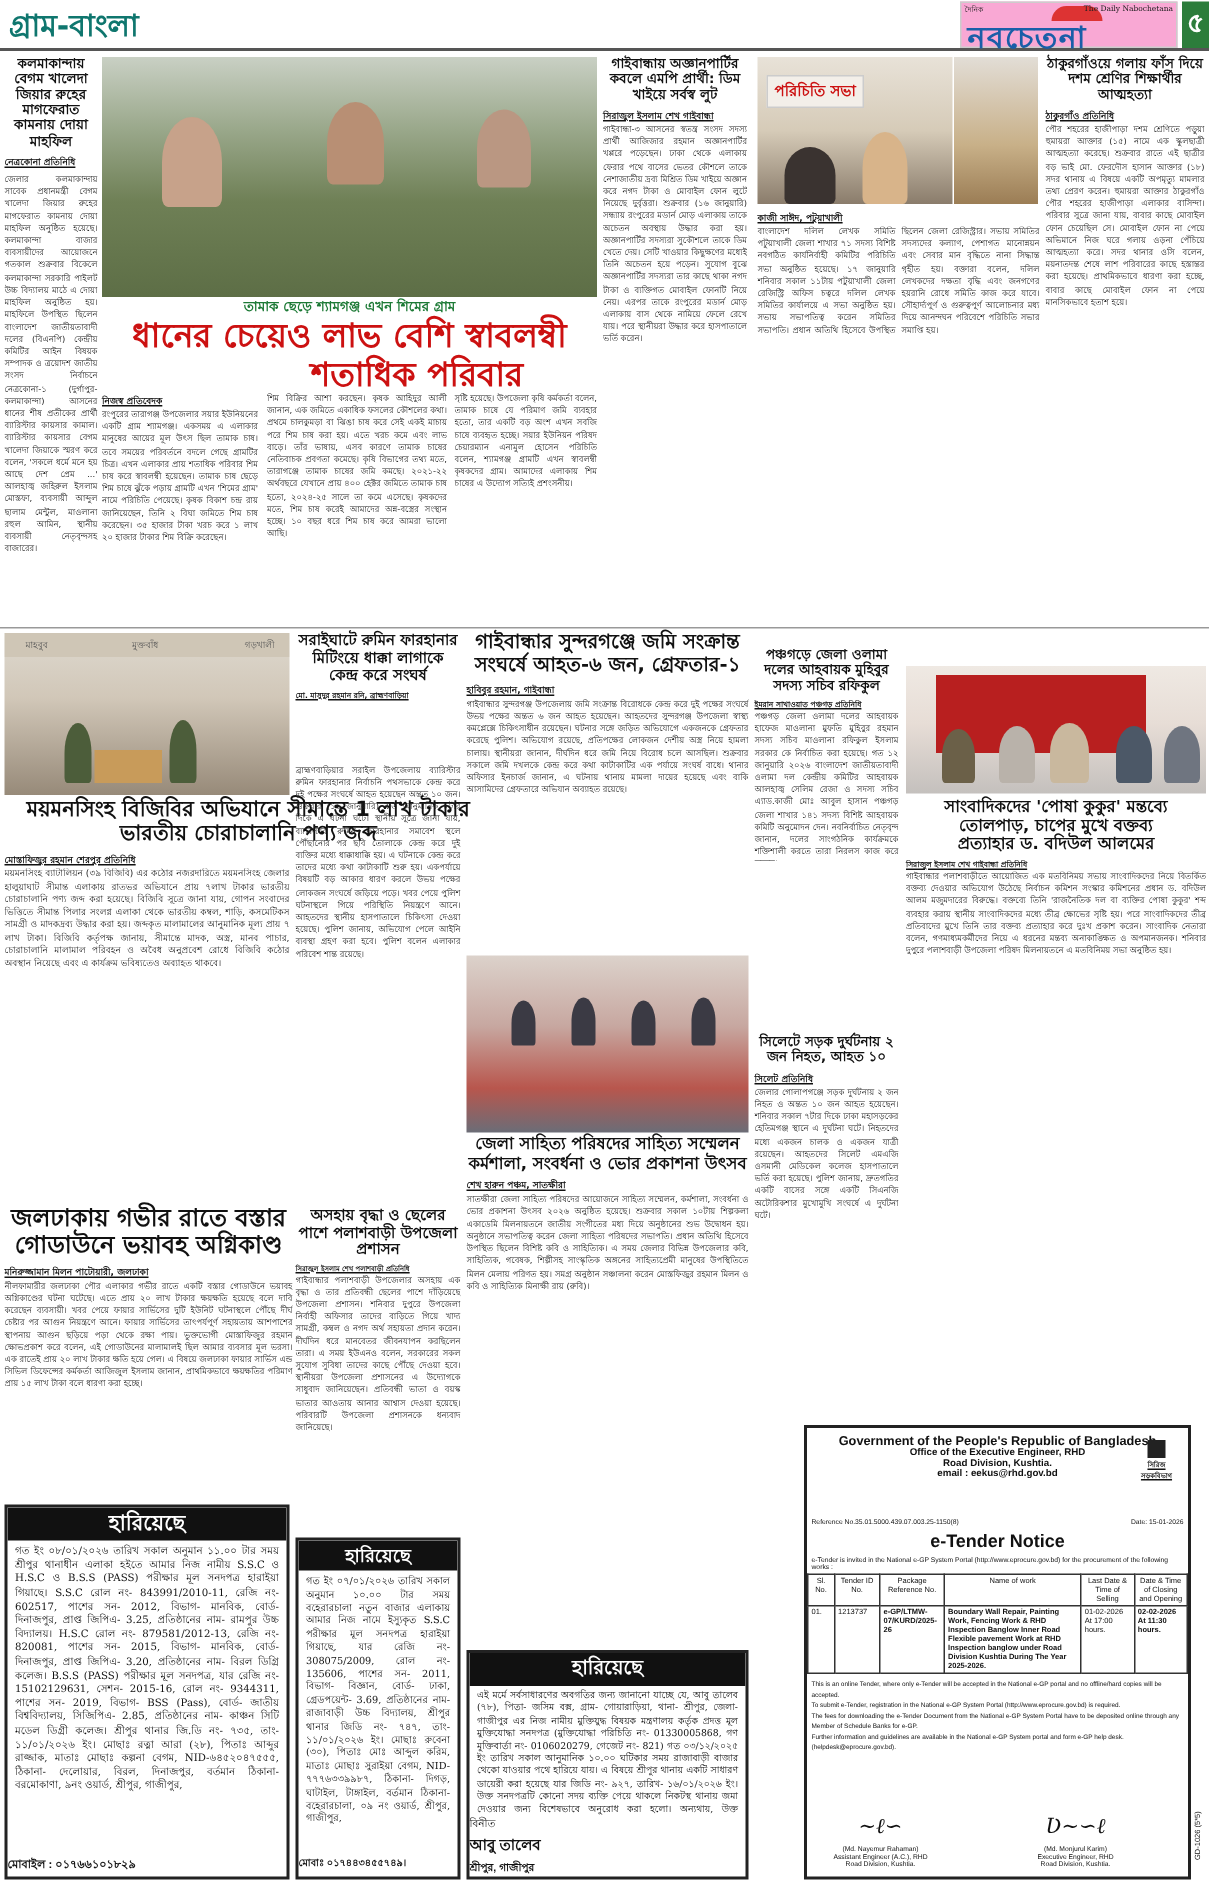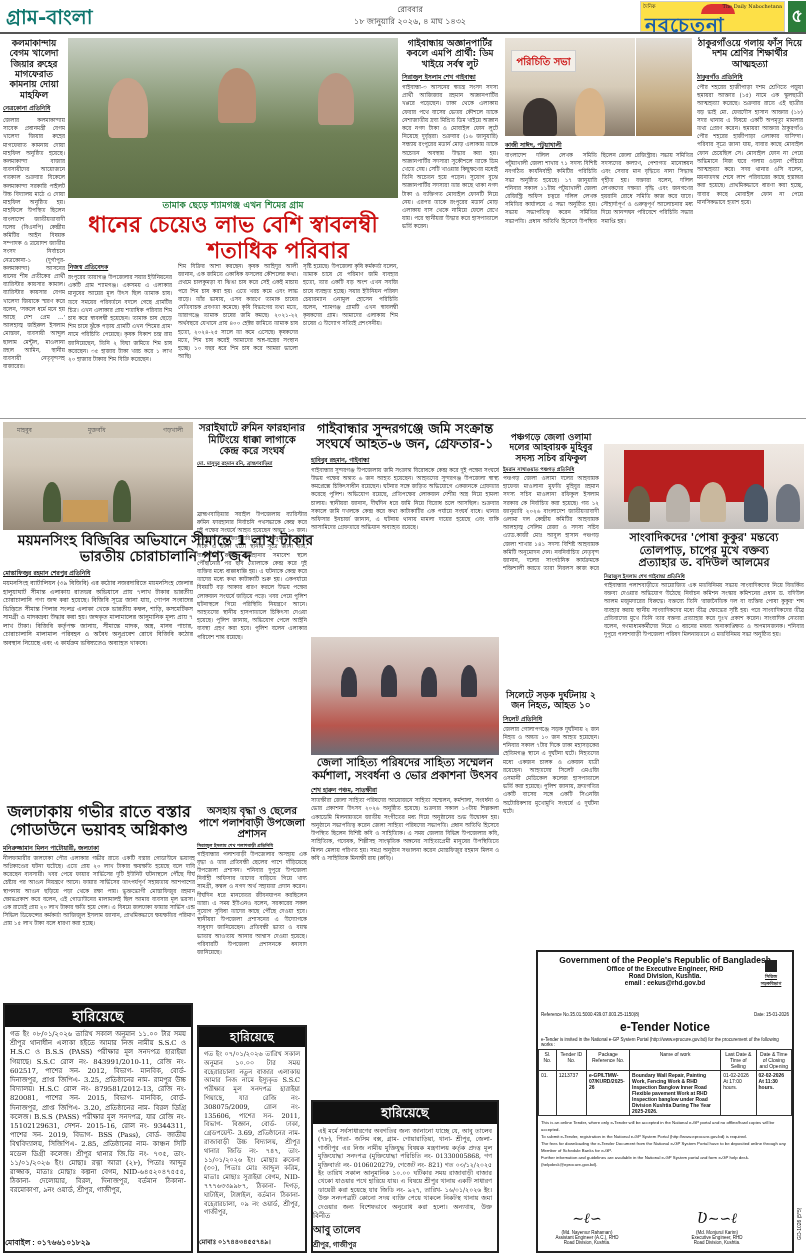--- a/index.html
+++ b/index.html
@@ -1,21 +1,21 @@
 <!DOCTYPE html>
 <html><head>
 <meta charset="utf-8">
 <style>
 *{box-sizing:border-box;margin:0;padding:0}
 body{width:806px;height:1256px;background:#fff;font-family:"DejaVu Serif",serif;color:#111;position:relative;overflow:hidden}
 .abs{position:absolute}
 .masthead{left:0;top:0;width:806px;height:34px;border-bottom:2px solid #555;background:#fff}
 .section-title{left:6px;top:2px;font-size:20px;font-family:"DejaVu Sans",sans-serif;font-weight:bold;color:#0f766e}
 .dateline{left:300px;top:4px;width:220px;text-align:center;font-size:8px;font-family:"DejaVu Sans",sans-serif;color:#333;line-height:12px}
-.logo{left:640px;top:1px;width:145px;height:31px;background:#fde047;border:1px solid #ccc}
+.logo{left:640px;top:1px;width:145px;height:31px;background:#f9a8d4;border:1px solid #ccc}
 .logo-sub-left{left:2px;top:1px;font-size:5px;color:#222}
 .logo-sub-right{right:2px;top:1px;font-size:5px;color:#222}
 .logo-main{left:4px;top:8px;font-size:20px;font-weight:bold;color:#1a5ea8;letter-spacing:1px;font-family:"DejaVu Sans",sans-serif}
 .logo-red{left:60px;top:2px;width:34px;height:10px;border-radius:17px 17px 0 0;background:#d33}
 .pagenum{left:788px;top:1px;width:18px;height:31px;background:#2c7d3b;color:#fff;font-size:18px;font-weight:bold;text-align:center;line-height:30px;font-family:"DejaVu Sans",sans-serif}
 .hl{font-family:"DejaVu Sans",sans-serif;font-weight:bold;text-align:center;line-height:1.15;color:#111}
 .byline{font-size:6px;font-weight:bold;text-decoration:underline;font-family:"DejaVu Sans",sans-serif}
 .body{font-size:5.6px;line-height:8.2px;text-align:justify;color:#222;font-family:"DejaVu Sans",sans-serif;overflow:hidden}
 .photo{background:#8a9a7a;overflow:hidden}
 .rule{background:#999}
@@ -28,24 +28,20 @@
 .tender{border:2px solid #222;background:#fff;font-family:"Liberation Sans",sans-serif;color:#111}
 .tender table{border-collapse:collapse;width:100%;font-size:5px}
 .tender td,.tender th{border:1px solid #333;padding:1px 2px;vertical-align:top;font-weight:normal}
 .crowd{position:absolute;border-radius:50% 50% 10% 10%}
 </style>
 </head>
 <body>
 
 <div class="abs masthead">
   <div class="abs section-title">গ্রাম-বাংলা</div>
-  <div class="abs dateline">
-    <div>রোববার</div>
-    <div>১৮ জানুয়ারি ২০২৬, ৪ মাঘ ১৪৩২</div>
-  </div>
   <div class="abs logo">
     <span class="abs logo-sub-left">দৈনিক</span>
     <span class="abs logo-red"></span>
     <span class="abs logo-sub-right">The Daily Nabochetana</span>
     <span class="abs logo-main">নবচেতনা</span>
   </div>
   <div class="abs pagenum">৫</div>
 </div>
 
 <div class="abs" style="left:3px;top:38px;width:62px;height:360px">

